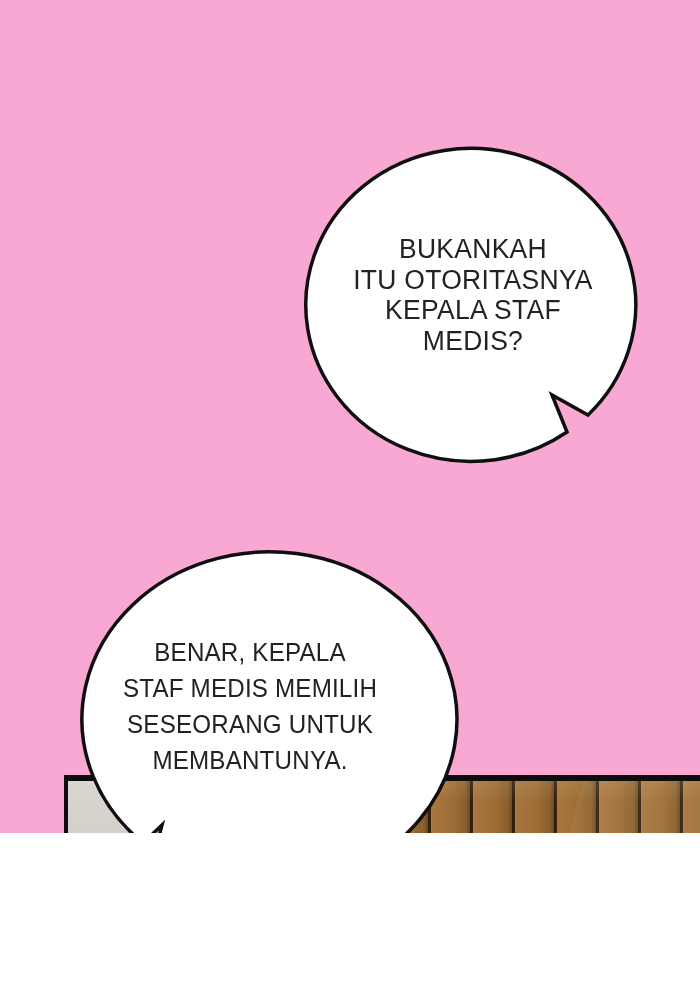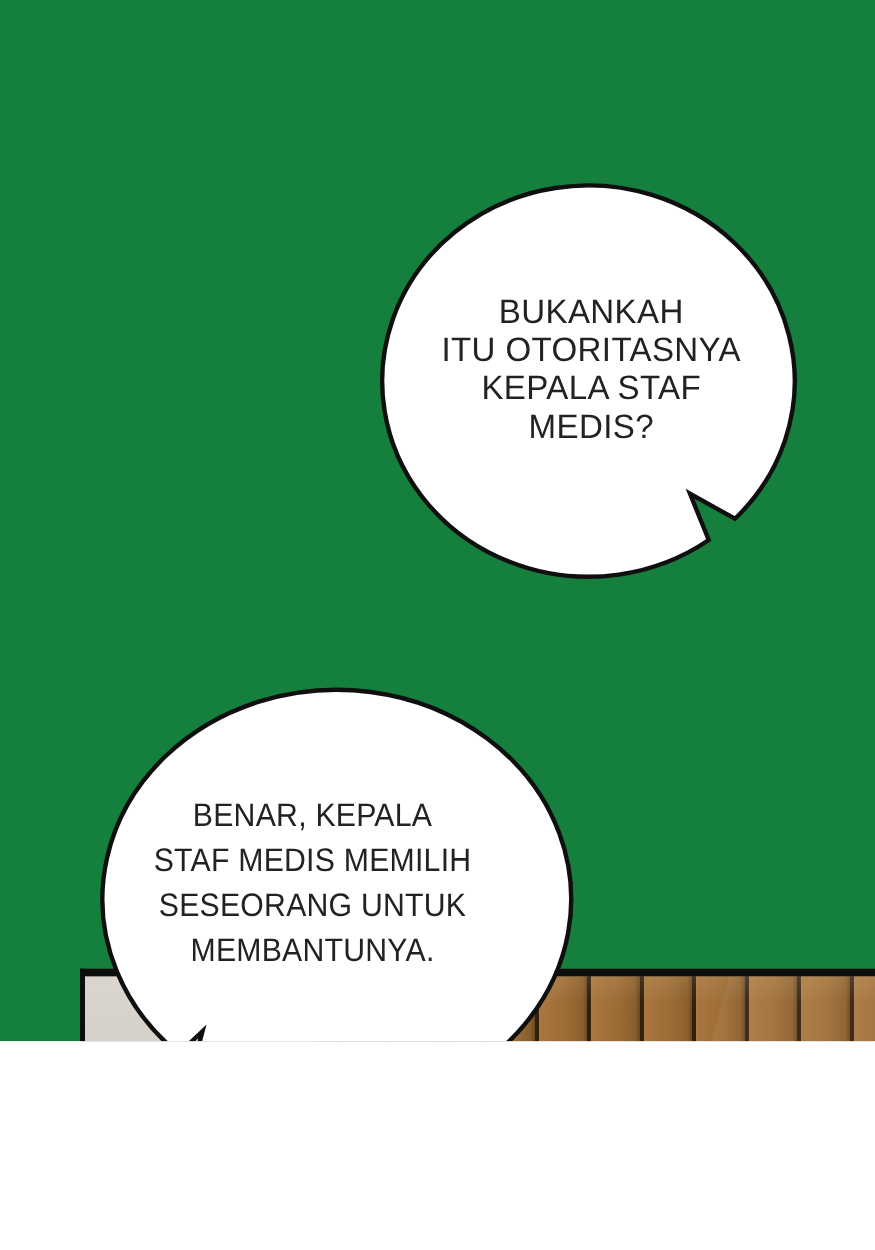--- a/index.html
+++ b/index.html
@@ -1,17 +1,17 @@
 <!DOCTYPE html>
 <html><head>
 <meta charset="utf-8">
 <style>
   html,body{margin:0;padding:0;background:#ffffff;}
   .canvas{
-    position:relative;width:700px;height:833px;background:#15803d;
+    position:relative;width:700px;height:833px;background:#f9a8d4;
     overflow:hidden;font-family:"Liberation Sans", sans-serif;
   }
   
   .scene{
     position:absolute;left:64px;top:775px;width:636px;height:225px;
     box-sizing:border-box;border-top:6px solid #0d0d0d;border-left:4px solid #0d0d0d;
     overflow:hidden;background:#4a423a;
   }
   .scene *{position:absolute;}
   .wall{

